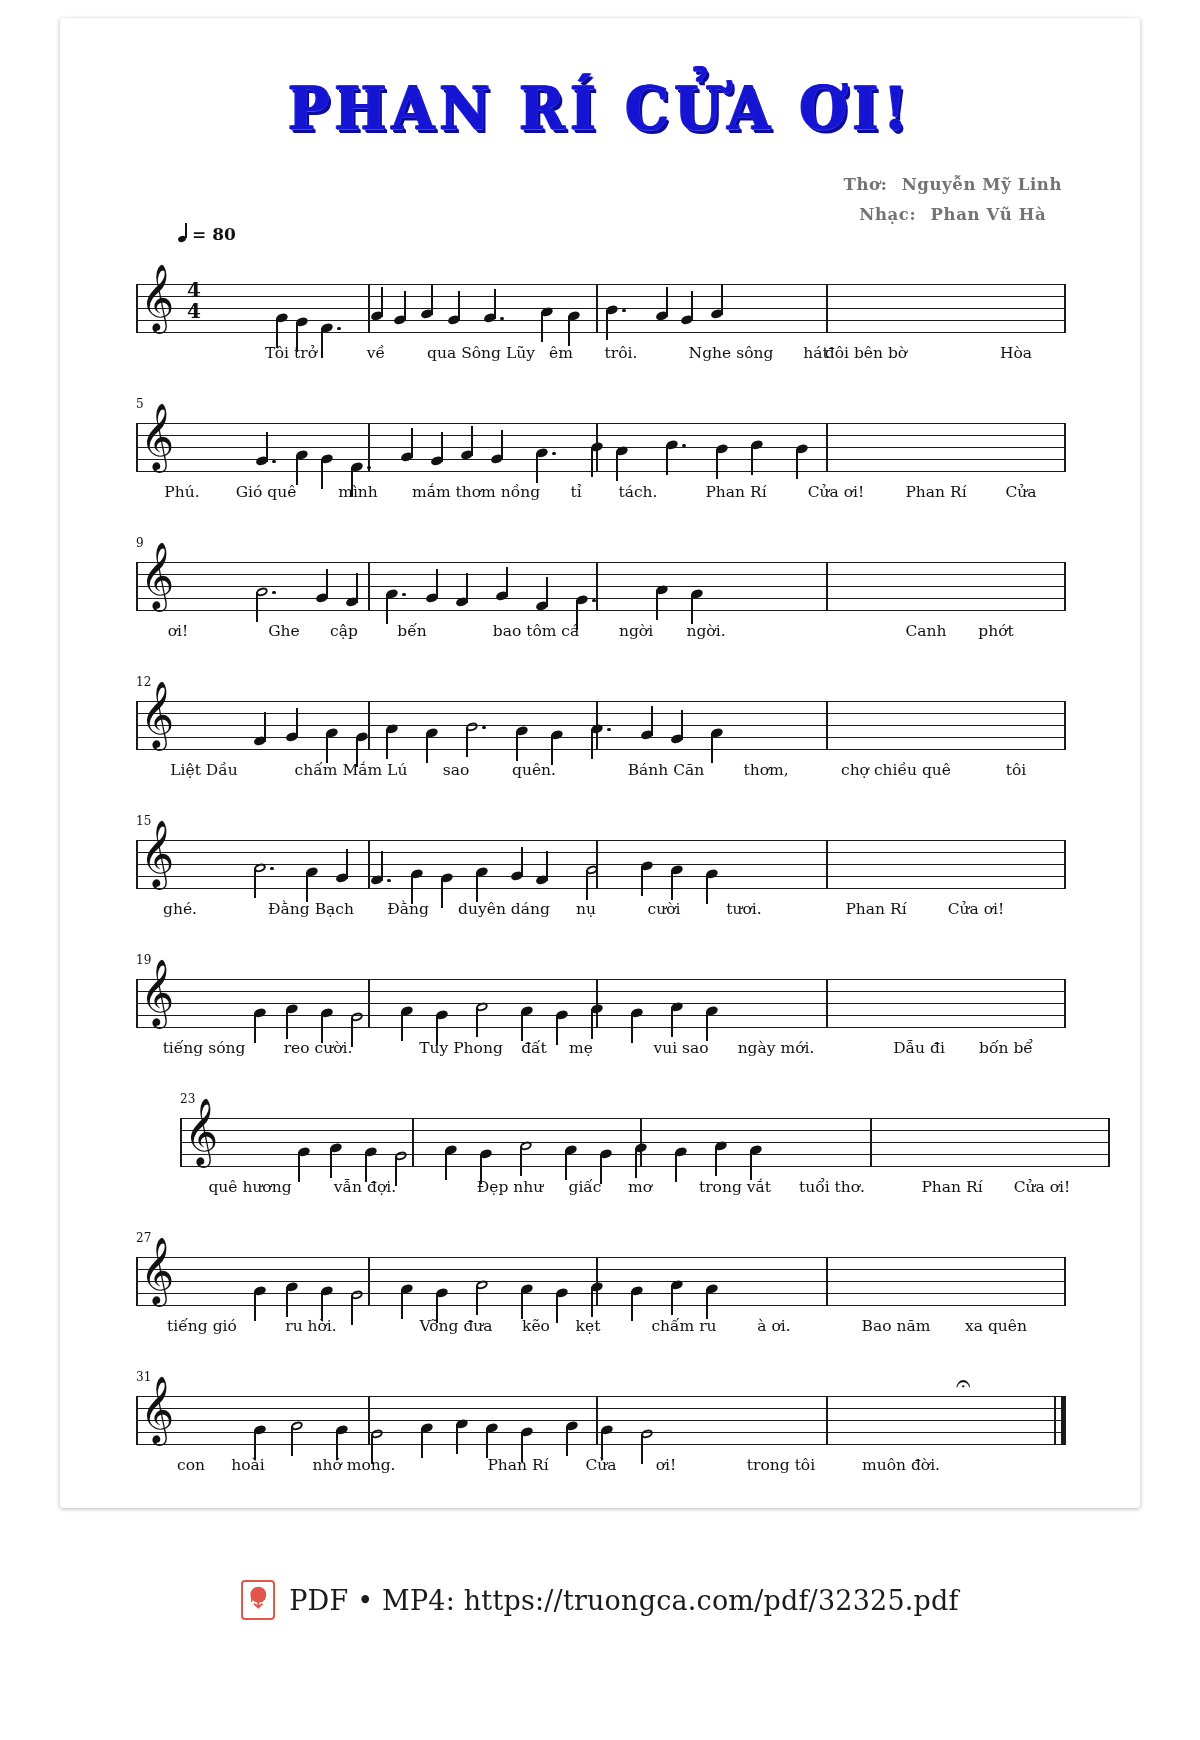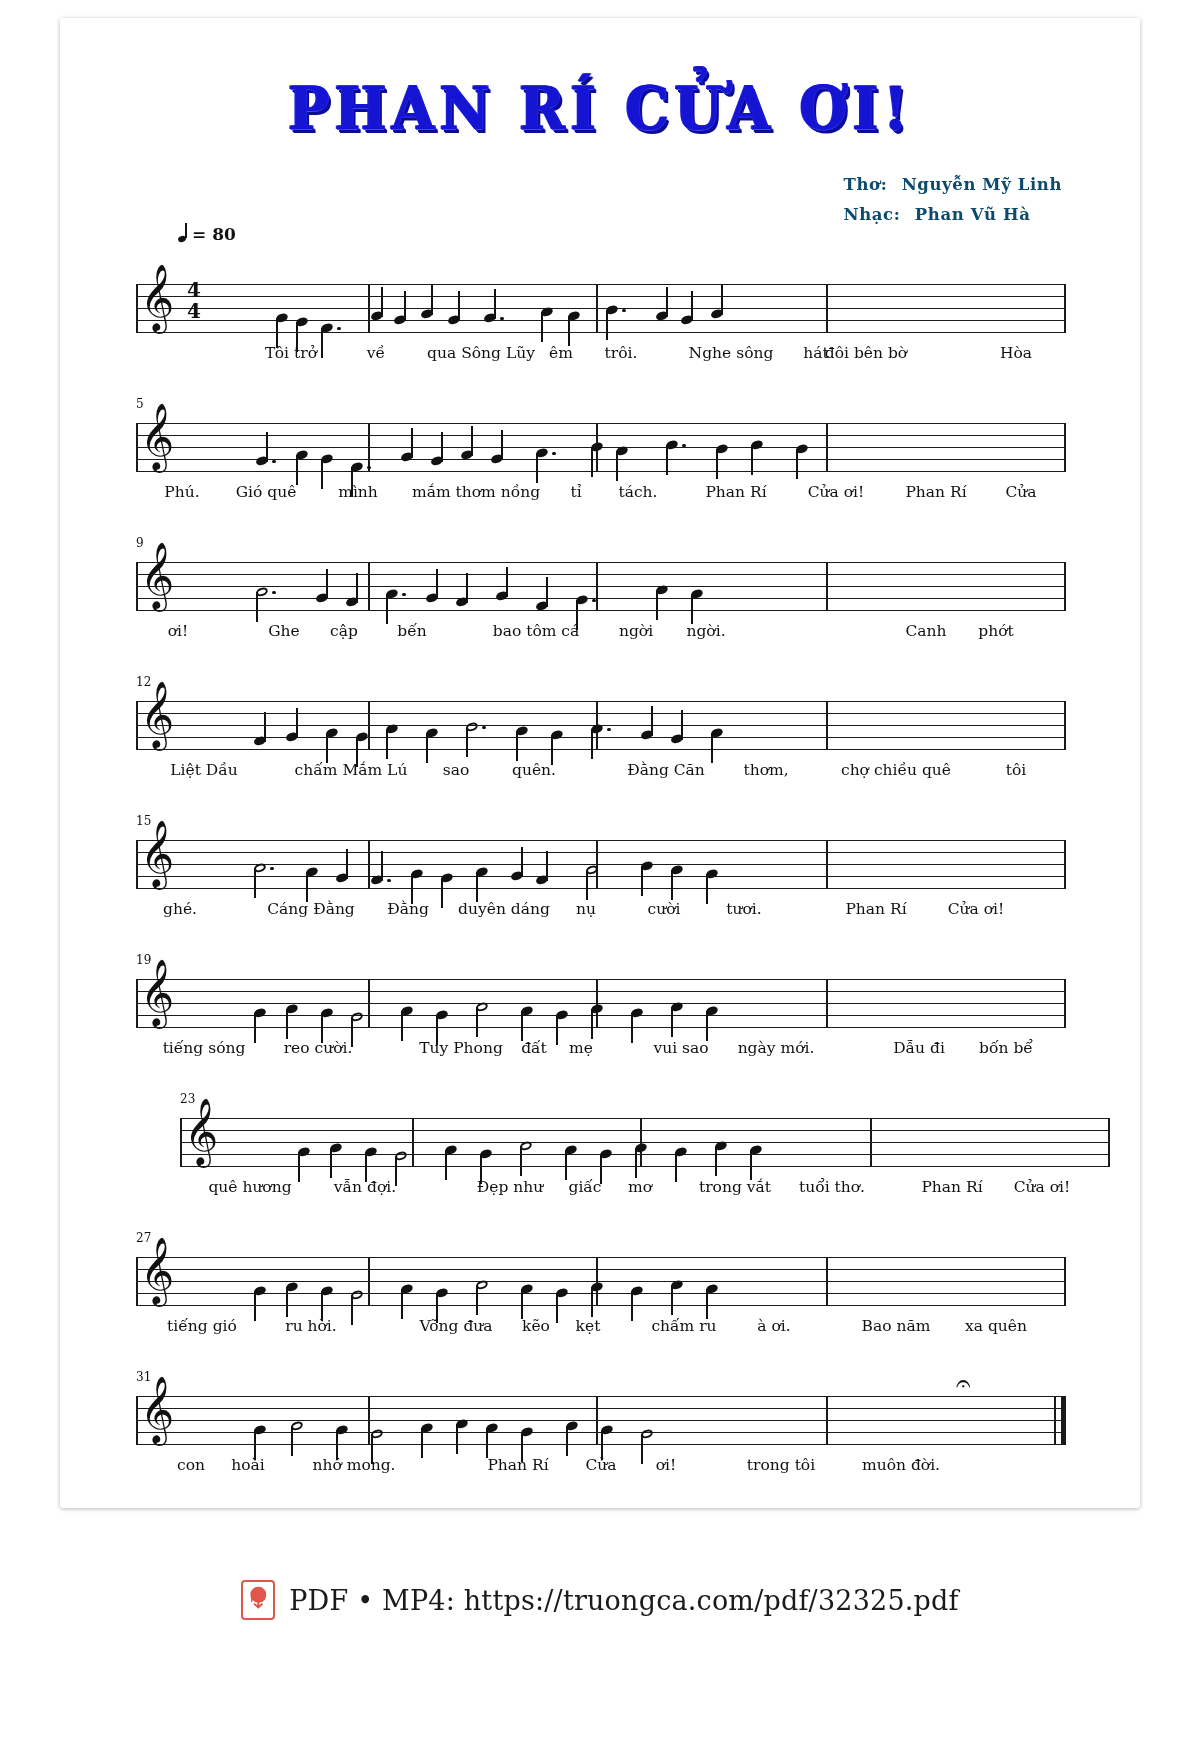--- a/index.html
+++ b/index.html
@@ -53,24 +53,24 @@
        0 1px 0 #4444ee,
        2px 2px 0 #0b0b9c,
        3px 3px 0 #0b0b9c;
     transform: scale(1.02, 1.12);
   }
 
   .credits {
     position: absolute;
     right: 78px;
     top: 152px;
-    text-align: left;
+    text-align: center;
     font-family: "DejaVu Serif", serif;
     font-weight: bold;
-    color: #0c4a6e;
+    color: #737373;
     font-size: 16.5px;
     line-height: 30px;
     letter-spacing: 0.6px;
   }
   .credits .row span.lbl { margin-right: 8px; }
 
   .tempo {
     position: absolute;
     left: 118px;
     top: 206px;
@@ -649,21 +649,21 @@
             <div class="note down" style="left:575px;top:28px">
               <div class="head"></div>
               <div class="stem"></div>
             </div>
           </div>
           <div class="lyrics">
             <div class="lyric" style="left:68px">Liệt Dầu</div>
             <div class="lyric" style="left:215px">chấm Mắm Lú</div>
             <div class="lyric" style="left:320px">sao</div>
             <div class="lyric" style="left:398px">quên.</div>
-            <div class="lyric" style="left:530px">Đằng Căn</div>
+            <div class="lyric" style="left:530px">Bánh Căn</div>
             <div class="lyric" style="left:630px">thơm,</div>
             <div class="lyric" style="left:760px">chợ chiều quê</div>
             <div class="lyric" style="left:880px">tôi</div>
           </div>
         </div>
         <div class="system" style="top: 800px;">
           <div class="measure-num">15</div>
           <div class="staff">
             <div class="line"></div>
             <div class="line"></div>
@@ -726,21 +726,21 @@
               <div class="head"></div>
               <div class="stem"></div>
             </div>
             <div class="note down" style="left:570px;top:30px">
               <div class="head"></div>
               <div class="stem"></div>
             </div>
           </div>
           <div class="lyrics">
             <div class="lyric" style="left:44px">ghé.</div>
-            <div class="lyric" style="left:175px">Cáng Đằng</div>
+            <div class="lyric" style="left:175px">Đằng Bạch</div>
             <div class="lyric" style="left:272px">Đằng</div>
             <div class="lyric" style="left:368px">duyên dáng</div>
             <div class="lyric" style="left:450px">nụ</div>
             <div class="lyric" style="left:528px">cười</div>
             <div class="lyric" style="left:608px">tươi.</div>
             <div class="lyric" style="left:740px">Phan Rí</div>
             <div class="lyric" style="left:840px">Cửa ơi!</div>
           </div>
         </div>
         <div class="system" style="top: 939px;">

